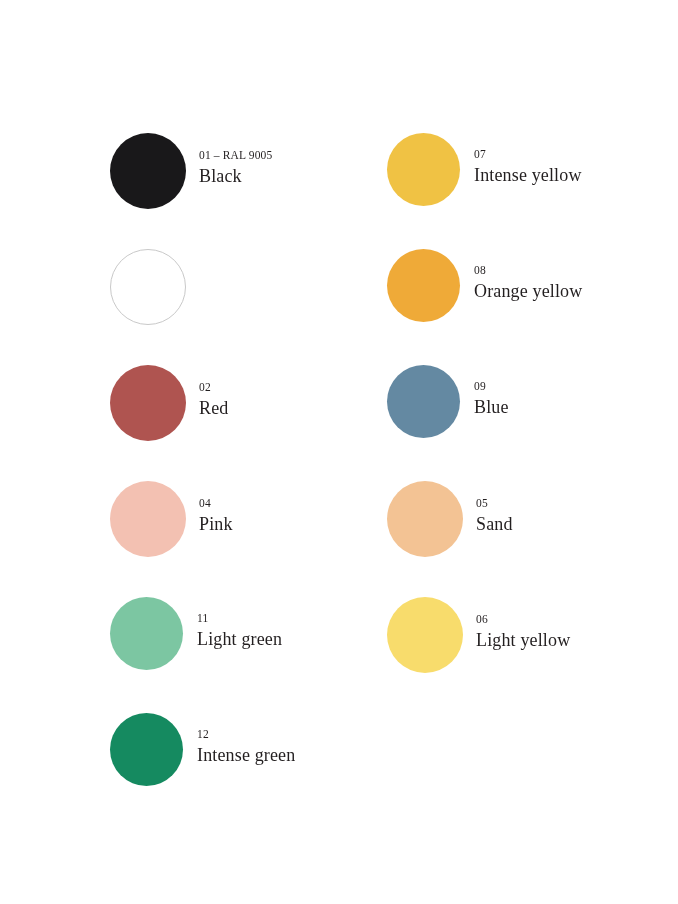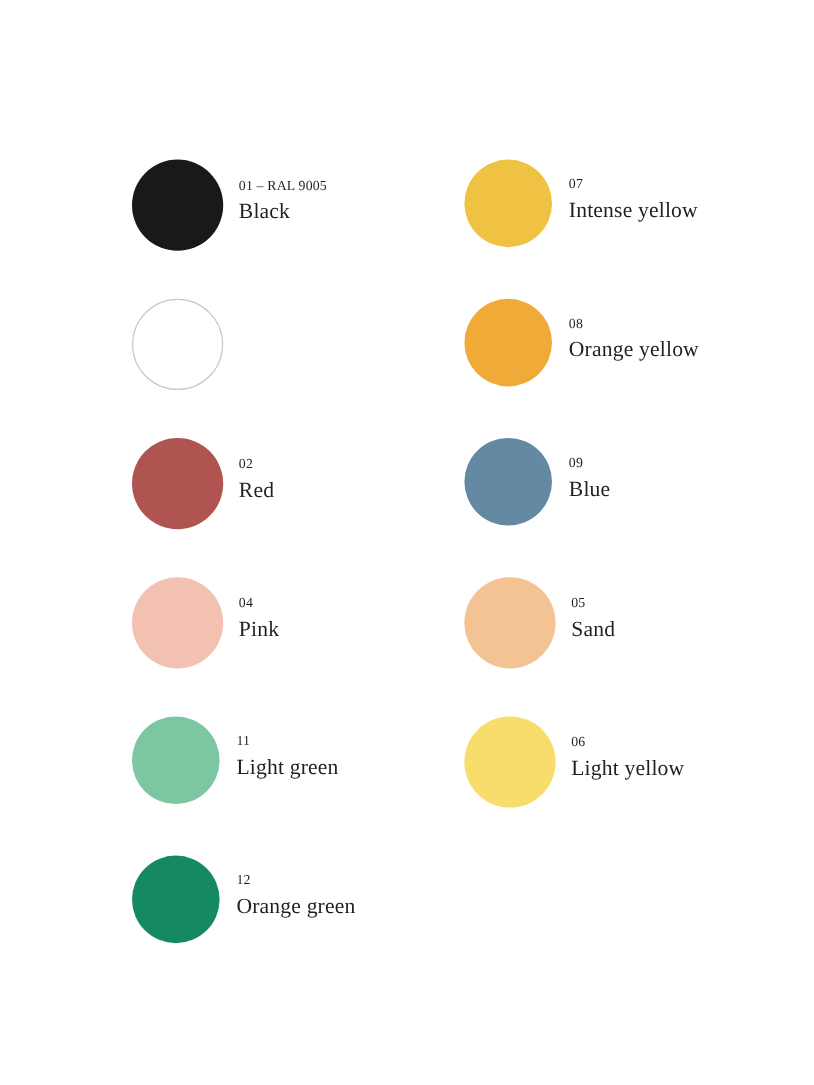--- a/index.html
+++ b/index.html
@@ -152,17 +152,17 @@
         <div class="swatch-dot" style="background: rgb(248, 220, 108);"></div>
         <div class="swatch-text">
           <div class="swatch-code">06</div>
           <div class="swatch-name">Light yellow</div>
         </div>
       </div>
       <div class="swatch-item col-right">
         <div class="swatch-dot" style="background: rgb(21, 138, 96);"></div>
         <div class="swatch-text">
           <div class="swatch-code">12</div>
-          <div class="swatch-name">Orange green</div>
+          <div class="swatch-name">Intense green</div>
         </div>
       </div>
     </div>
 </div>
 
 </body></html>

